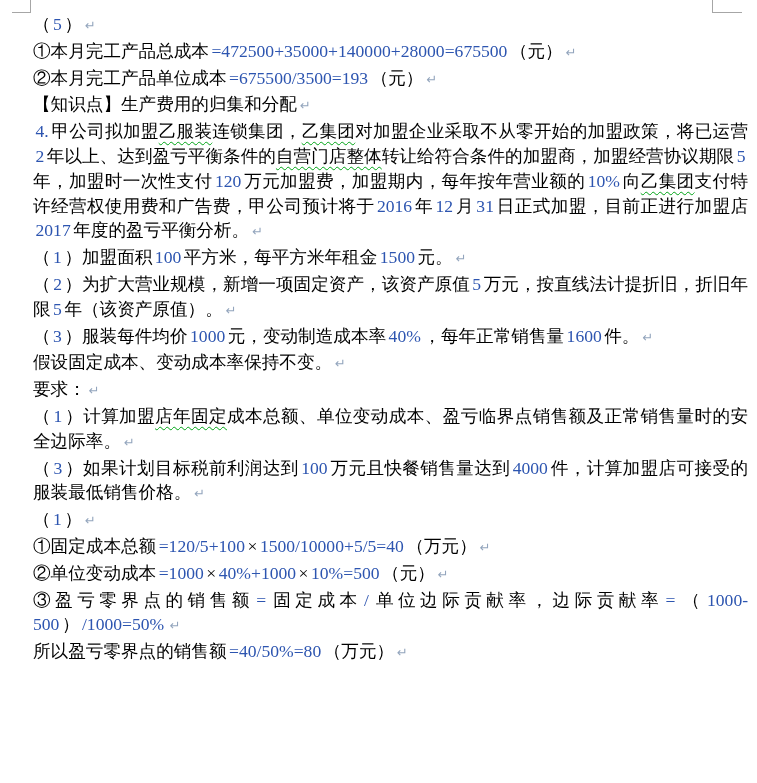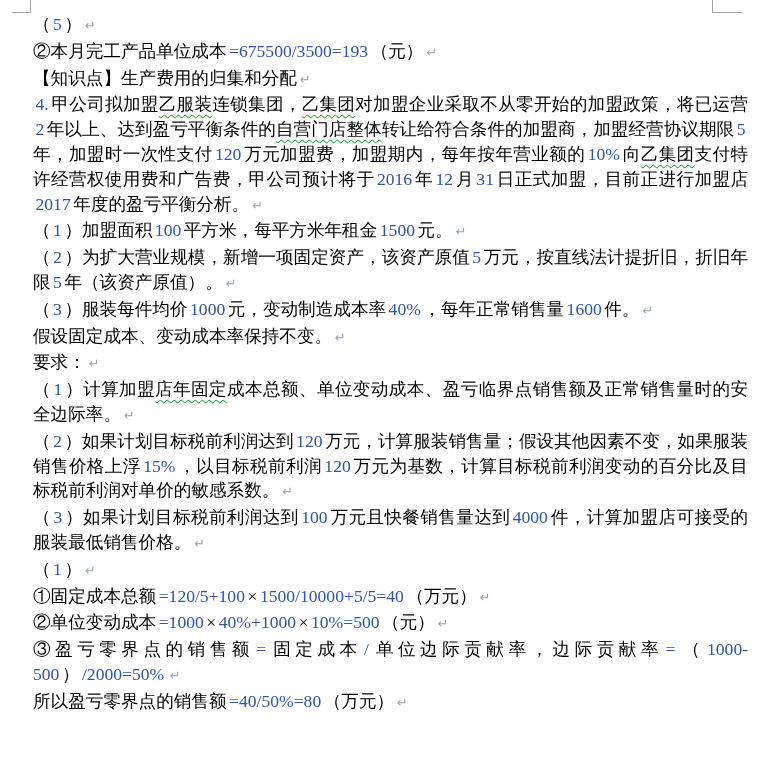--- a/index.html
+++ b/index.html
@@ -35,30 +35,30 @@
   }
 </style>
 </head>
 <body>
 
 <div id="page">
   <div id="mark-tl" class="boundary-mark"></div>
   <div id="mark-tr" class="boundary-mark"></div>
   <div id="doc-body">
       <div class="para"><span class="">（</span><span class="num">5</span><span class="">）</span><span class="pmark">↵</span></div>
+      <div class="para"><span class="">①本月完工产品总成本</span><span class="num">=472500+35000+140000+28000=675500</span><span class="">（元）</span><span class="pmark">↵</span></div>
       <div class="para"><span class="">②本月完工产品单位成本</span><span class="num">=675500/3500=193</span><span class="">（元）</span><span class="pmark">↵</span></div>
       <div class="para"><span class="">【知识点】生产费用的归集和分配</span><span class="pmark">↵</span></div>
       <div class="para"><span class="num">4.</span><span class="">甲公司拟加盟</span><span class="wavy">乙服装</span><span class="">连锁集团，</span><span class="wavy">乙集团</span><span class="">对加盟企业采取不从零开始的加盟政策，将已运营</span><span class="num">2</span><span class="">年以上、达到盈亏平衡条件的</span><span class="wavy">自营门店整体</span><span class="">转让给符合条件的加盟商，加盟经营协议期限</span><span class="num">5</span><span class="">年，加盟时一次性支付</span><span class="num">120</span><span class="">万元加盟费，加盟期内，每年按年营业额的</span><span class="num">10%</span><span class="">向</span><span class="wavy">乙集团</span><span class="">支付特许经营权使用费和广告费，甲公司预计将于</span><span class="num">2016</span><span class="">年</span><span class="num">12</span><span class="">月</span><span class="num">31</span><span class="">日正式加盟，目前正进行加盟店</span><span class="num">2017</span><span class="">年度的盈亏平衡分析。</span><span class="pmark">↵</span></div>
       <div class="para"><span class="">（</span><span class="num">1</span><span class="">）加盟面积</span><span class="num">100</span><span class="">平方米，每平方米年租金</span><span class="num">1500</span><span class="">元。</span><span class="pmark">↵</span></div>
       <div class="para"><span class="">（</span><span class="num">2</span><span class="">）为扩大营业规模，新增一项固定资产，该资产原值</span><span class="num">5</span><span class="">万元，按直线法计提折旧，折旧年限</span><span class="num">5</span><span class="">年（该资产原值）。</span><span class="pmark">↵</span></div>
       <div class="para"><span class="">（</span><span class="num">3</span><span class="">）服装每件均价</span><span class="num">1000</span><span class="">元，变动制造成本率</span><span class="num">40%</span><span class="">，每年正常销售量</span><span class="num">1600</span><span class="">件。</span><span class="pmark">↵</span></div>
       <div class="para"><span class="">假设固定成本、变动成本率保持不变。</span><span class="pmark">↵</span></div>
       <div class="para"><span class="">要求：</span><span class="pmark">↵</span></div>
       <div class="para"><span class="">（</span><span class="num">1</span><span class="">）计算加盟</span><span class="wavy">店年固定</span><span class="">成本总额、单位变动成本、盈亏临界点销售额及正常销售量时的安全边际率。</span><span class="pmark">↵</span></div>
-      <div class="para"><span class="">（</span><span class="num">2</span><span class="">）如果计划目标税前利润达到</span><span class="num">120</span><span class="">万元，计算服装销售量；假设其他因素不变，如果服装销售价格上浮</span><span class="num">15%</span><span class="">，以目标税前利润</span><span class="num">120</span><span class="">万元为基数，计算目标税前利润变动的百分比及目标税前利润对单价的敏感系数。</span><span class="pmark">↵</span></div>
       <div class="para"><span class="">（</span><span class="num">3</span><span class="">）如果计划目标税前利润达到</span><span class="num">100</span><span class="">万元且快餐销售量达到</span><span class="num">4000</span><span class="">件，计算加盟店可接受的服装最低销售价格。</span><span class="pmark">↵</span></div>
       <div class="para"><span class="">（</span><span class="num">1</span><span class="">）</span><span class="pmark">↵</span></div>
       <div class="para"><span class="">①固定成本总额</span><span class="num">=120/5+100</span><span class="">×</span><span class="num">1500/10000+5/5=40</span><span class="">（万元）</span><span class="pmark">↵</span></div>
       <div class="para"><span class="">②单位变动成本</span><span class="num">=1000</span><span class="">×</span><span class="num">40%+1000</span><span class="">×</span><span class="num">10%=500</span><span class="">（元）</span><span class="pmark">↵</span></div>
-      <div class="para"><span class="">③盈亏零界点的销售额</span><span class="num">=</span><span class="">固定成本</span><span class="num">/</span><span class="">单位边际贡献率，边际贡献率</span><span class="num">=</span><span class="">（</span><span class="num">1000-500</span><span class="">）</span><span class="num">/2000=50%</span><span class="pmark">↵</span></div>
+      <div class="para"><span class="">③盈亏零界点的销售额</span><span class="num">=</span><span class="">固定成本</span><span class="num">/</span><span class="">单位边际贡献率，边际贡献率</span><span class="num">=</span><span class="">（</span><span class="num">1000-500</span><span class="">）</span><span class="num">/1000=50%</span><span class="pmark">↵</span></div>
       <div class="para"><span class="">所以盈亏零界点的销售额</span><span class="num">=40/50%=80</span><span class="">（万元）</span><span class="pmark">↵</span></div>
     </div>
 </div>
 
 </body></html>

